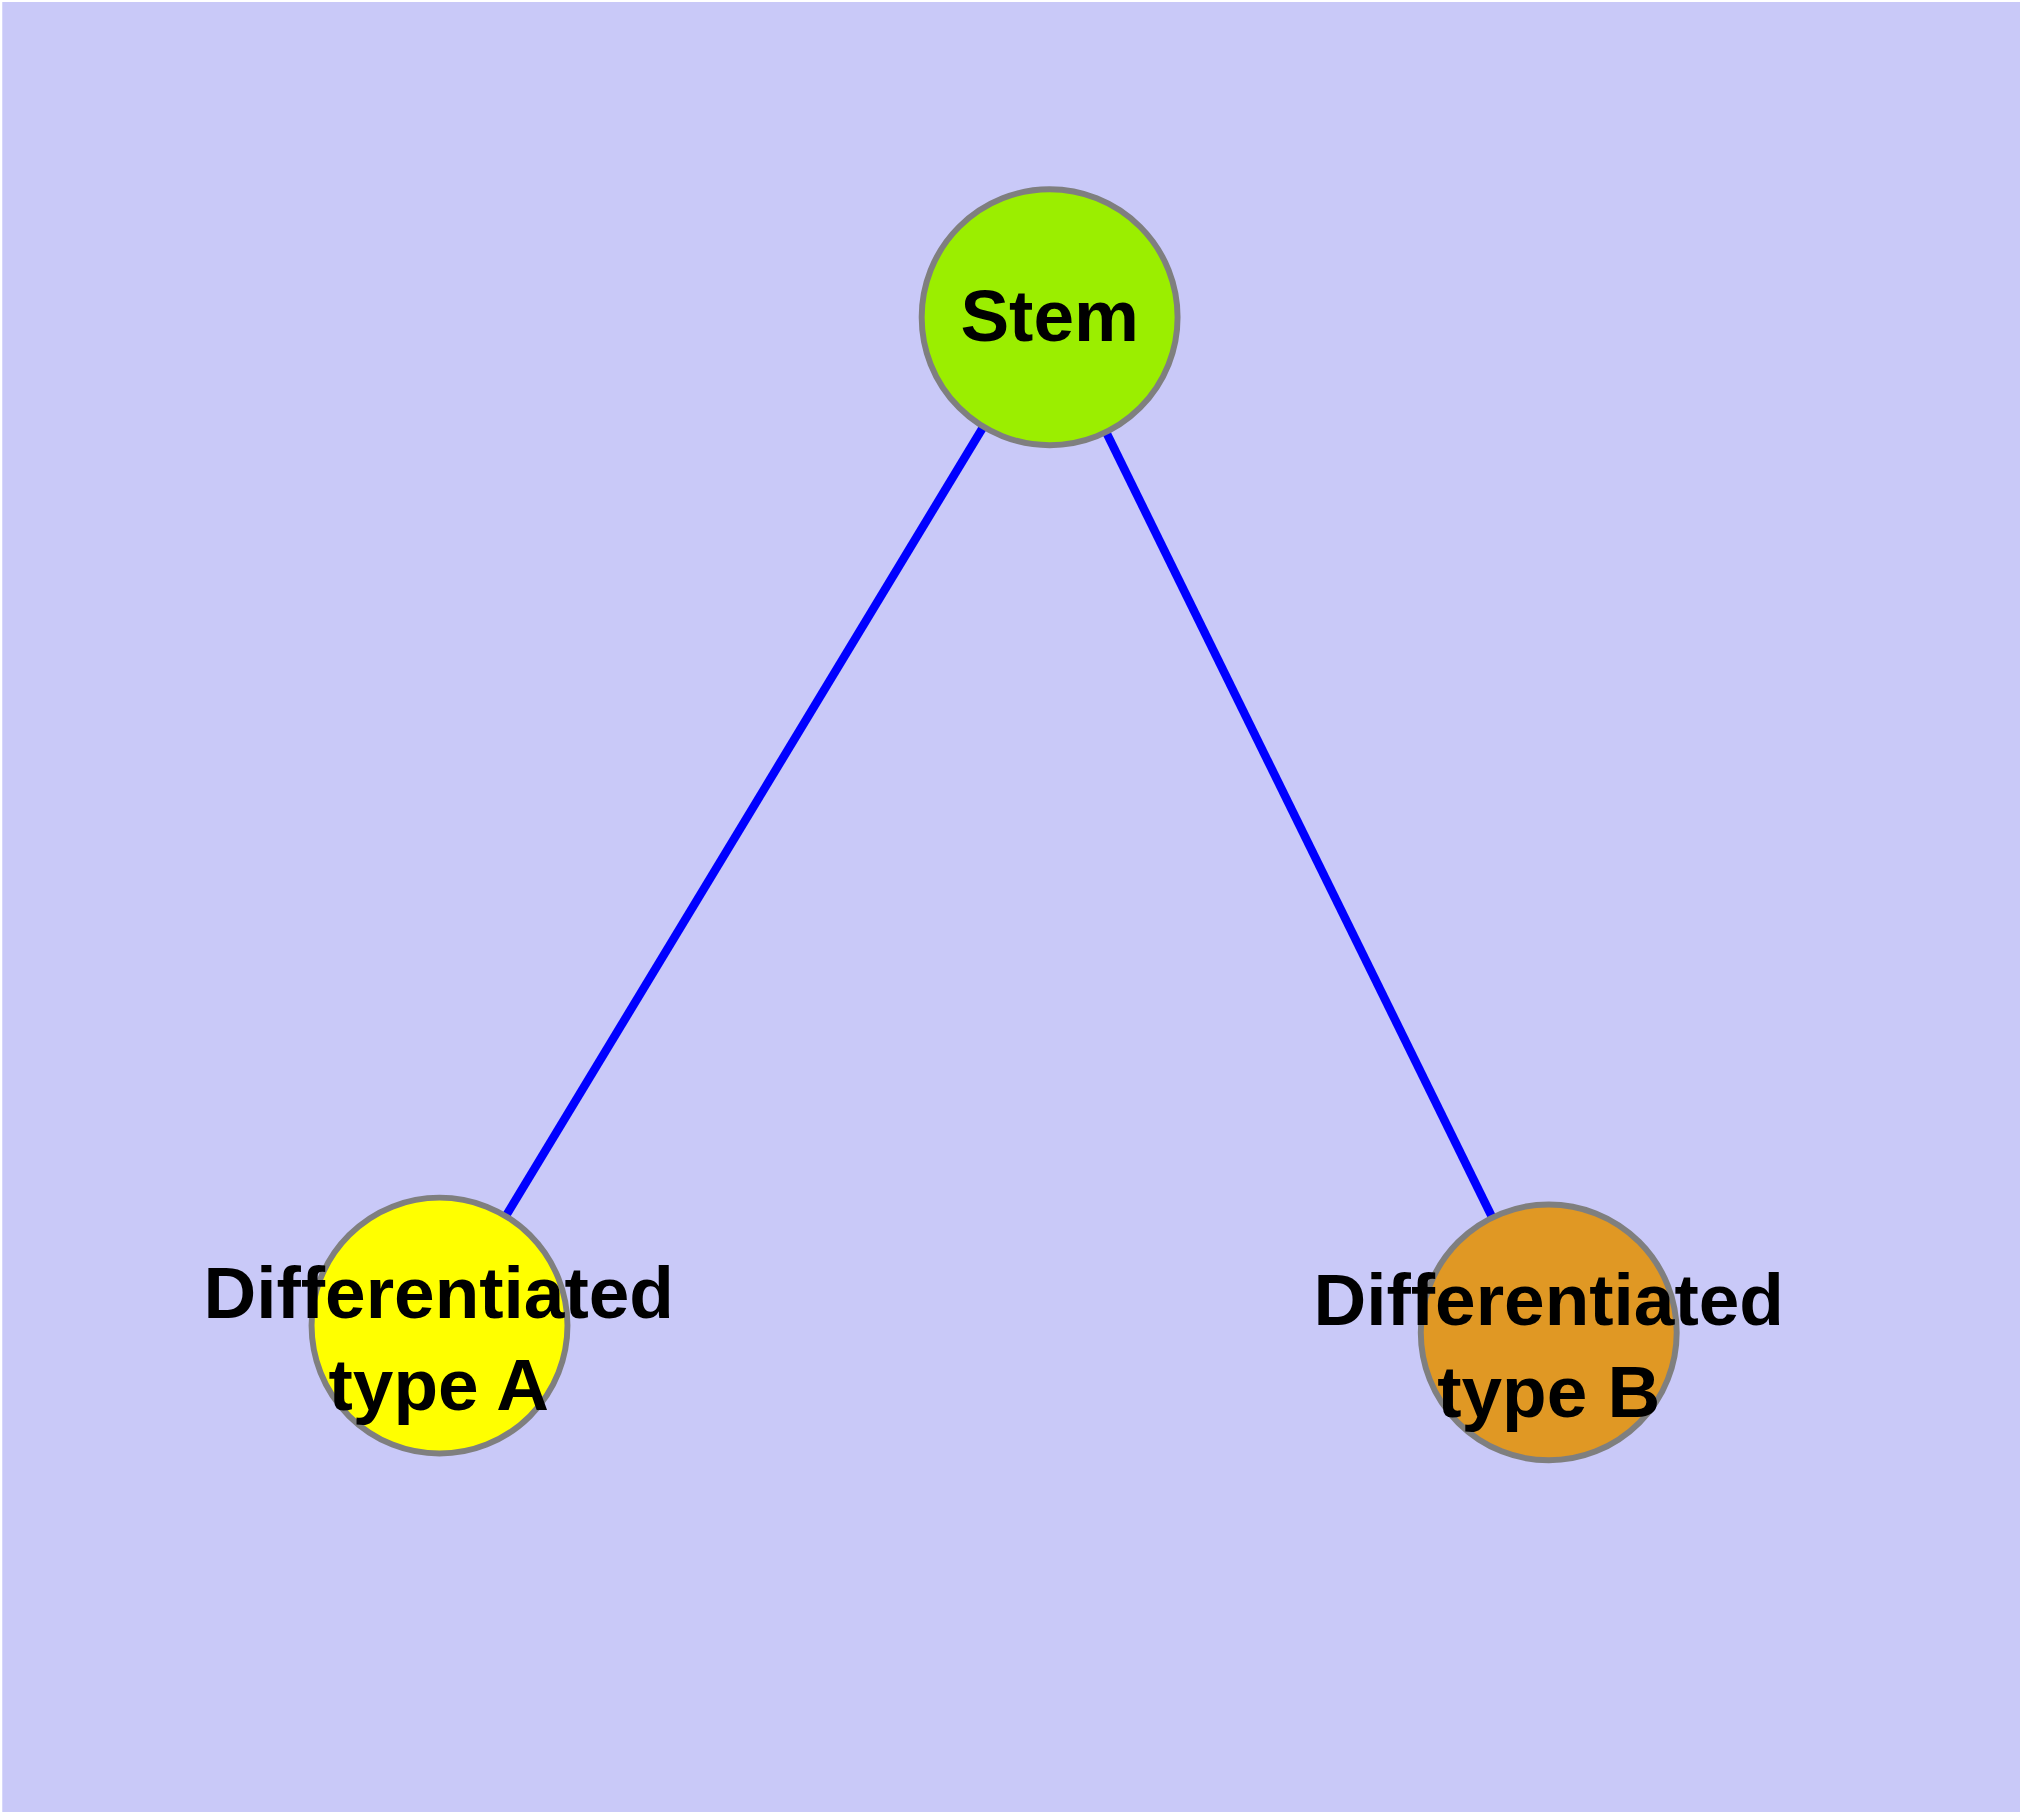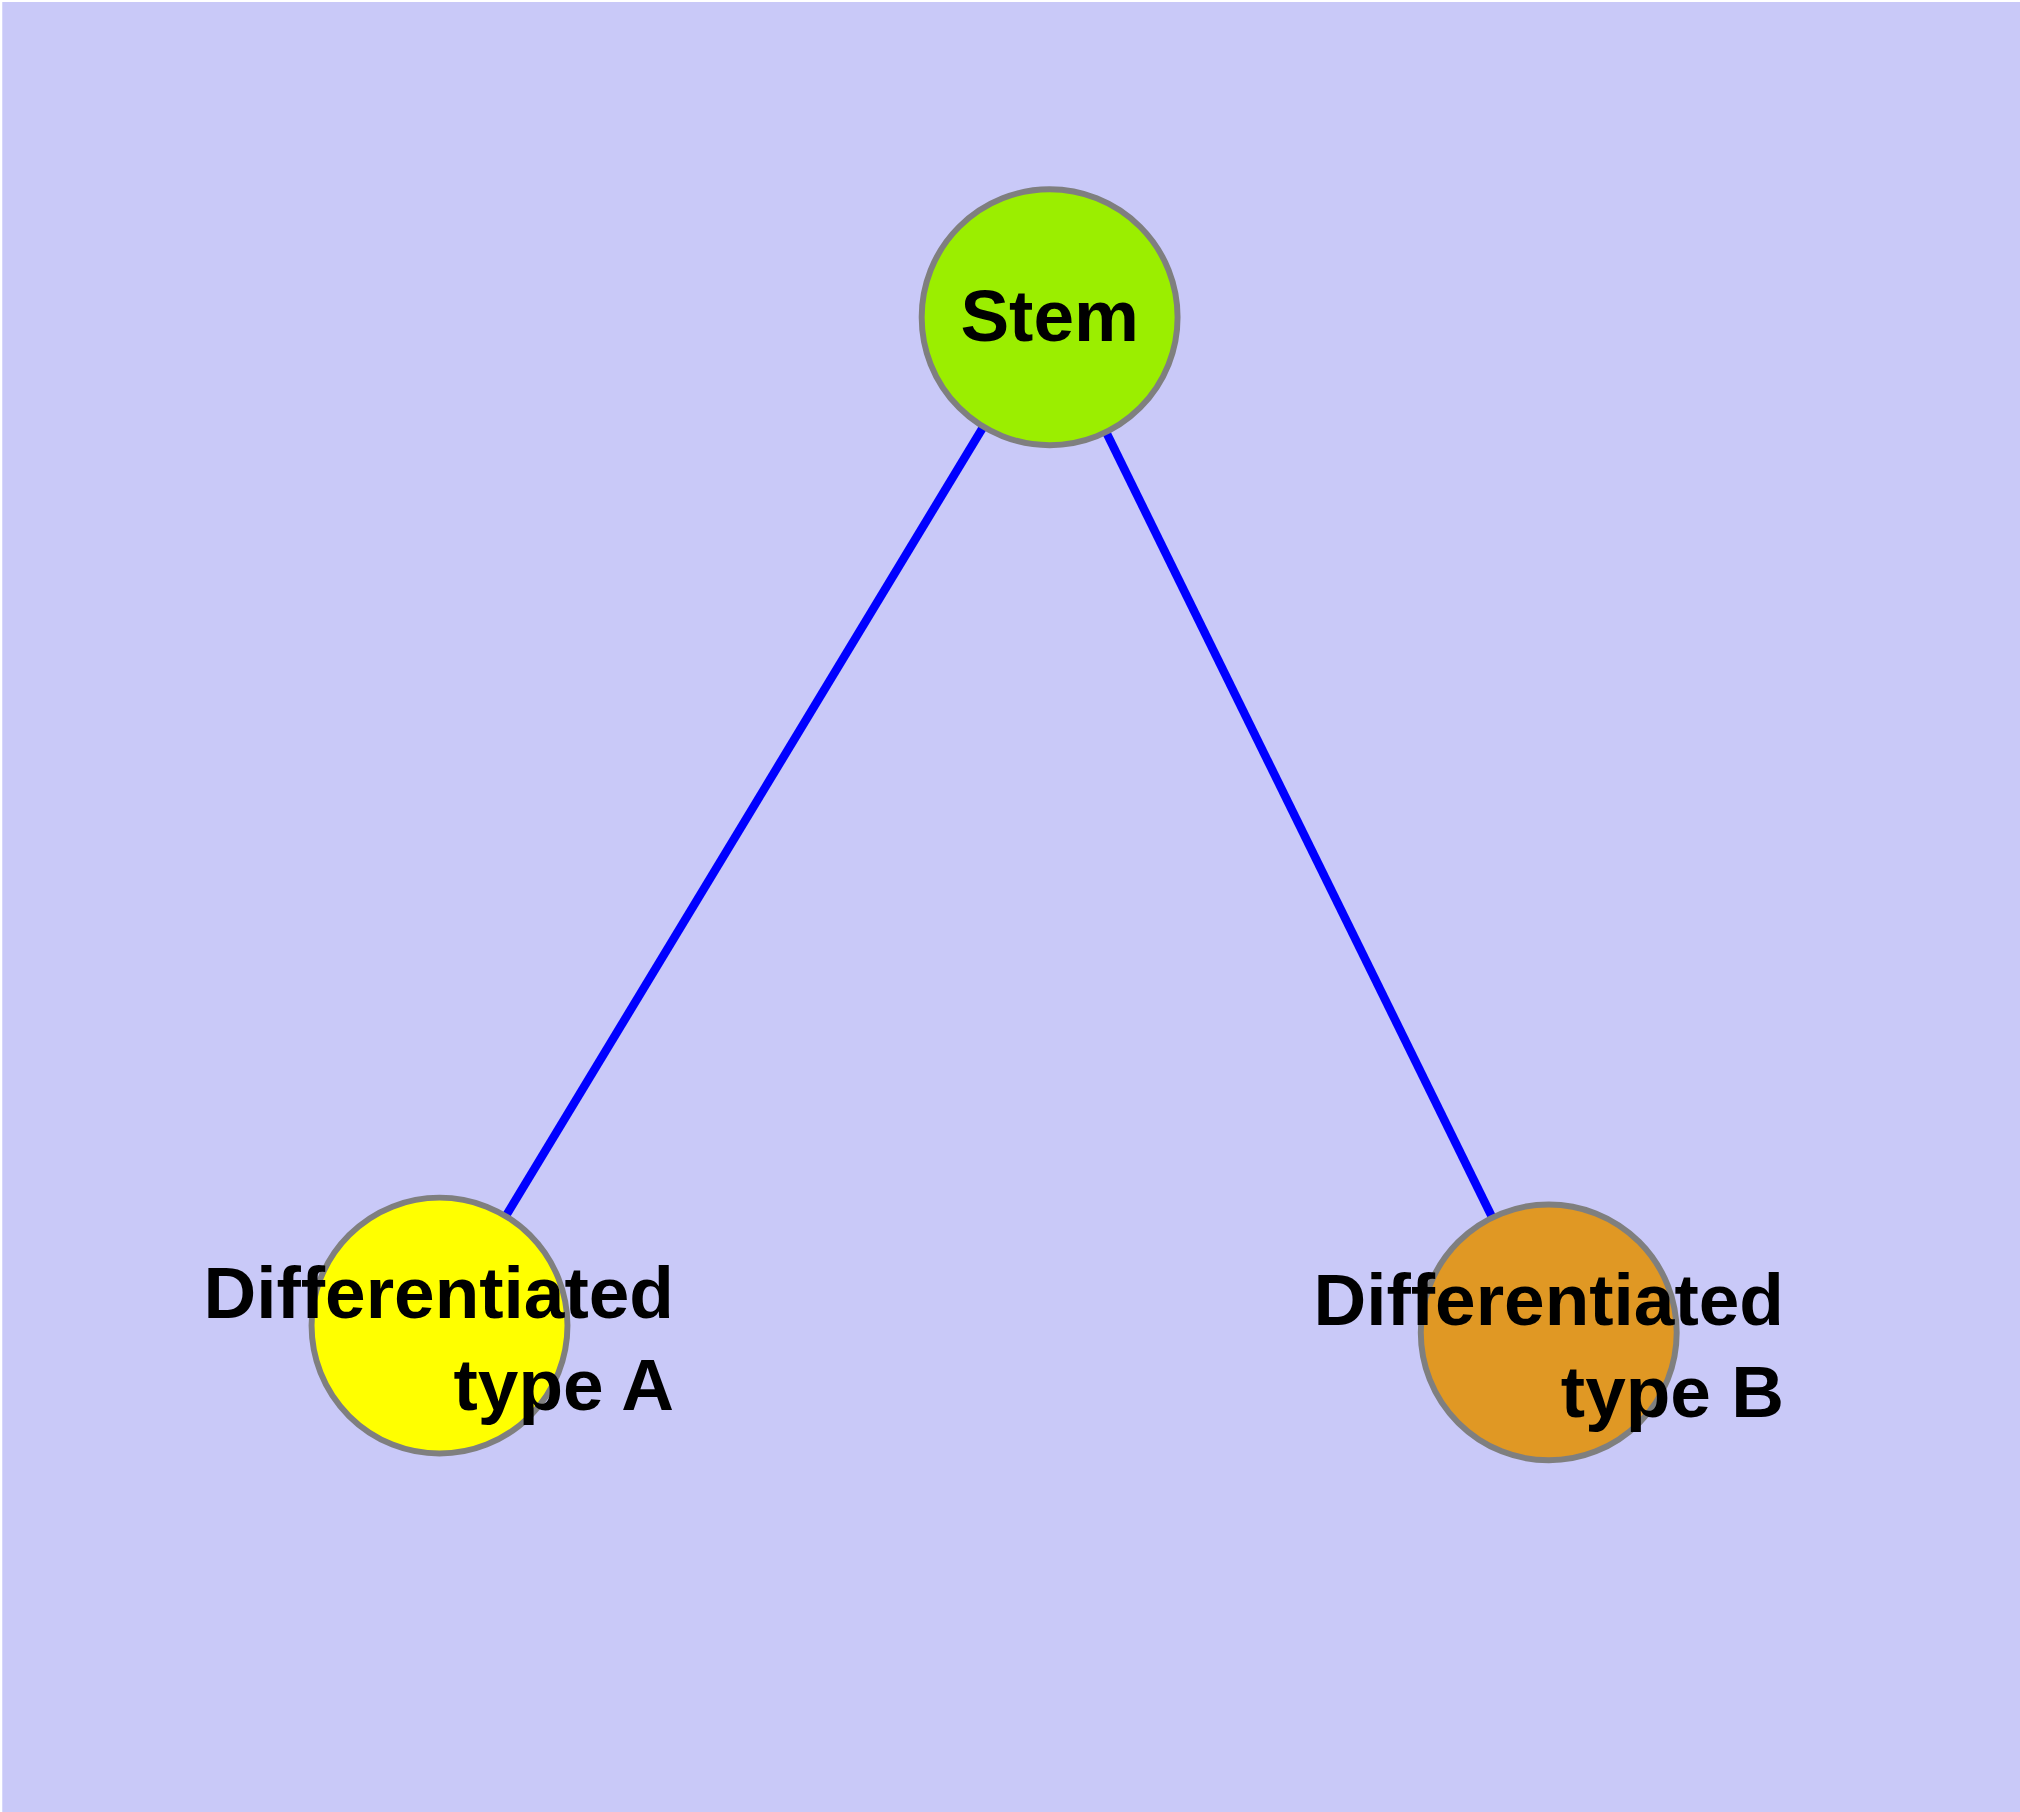--- a/index.html
+++ b/index.html
@@ -23,21 +23,21 @@
     left: 0;
   }
   .node-label {
     position: absolute;
     transform: translate(-50%, -50%);
     font-family: "Liberation Sans", "DejaVu Sans", sans-serif;
     font-weight: 700;
     font-size: 73px;
     line-height: 92px;
     color: #000000;
-    text-align: right;
+    text-align: center;
     white-space: pre-line;
     pointer-events: none;
   }
 </style>
 </head>
 <body>
 
 <div id="canvas">
   <svg id="graph-svg" width="2019" height="1810" viewBox="0 0 2382 2136">
     <rect x="0" y="0" width="2382" height="2136" fill="#c9c9f8"></rect>

